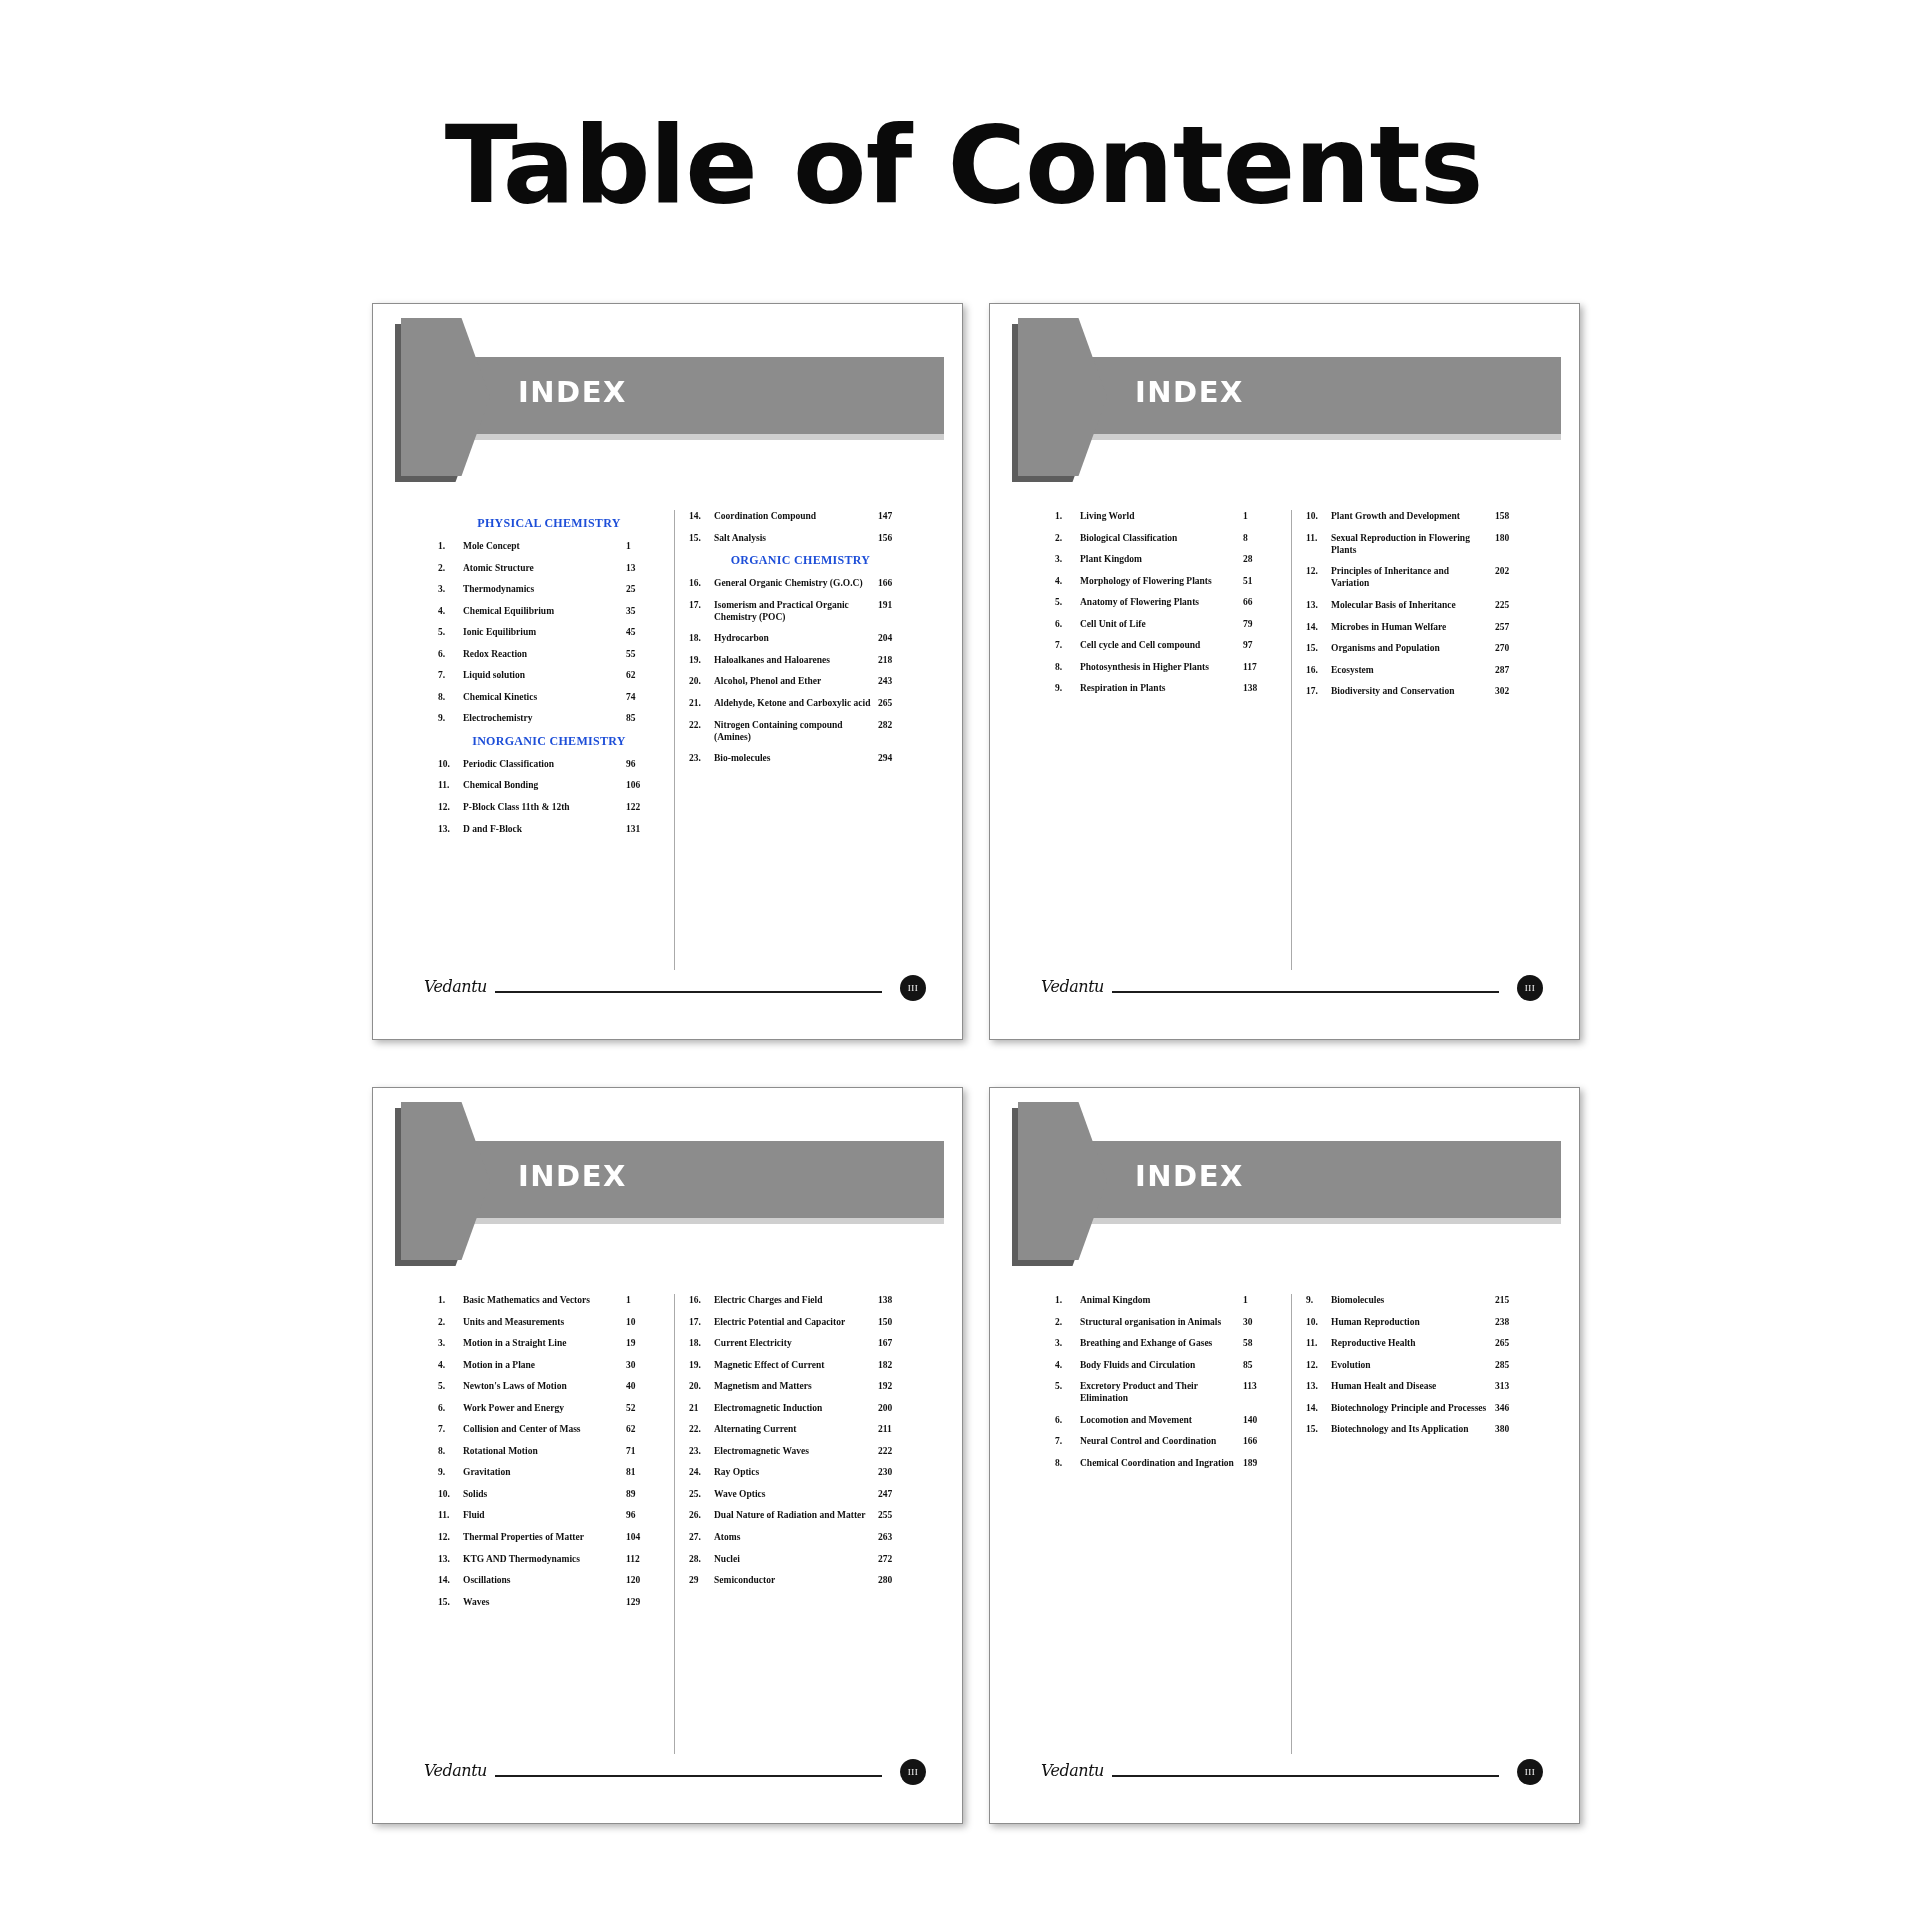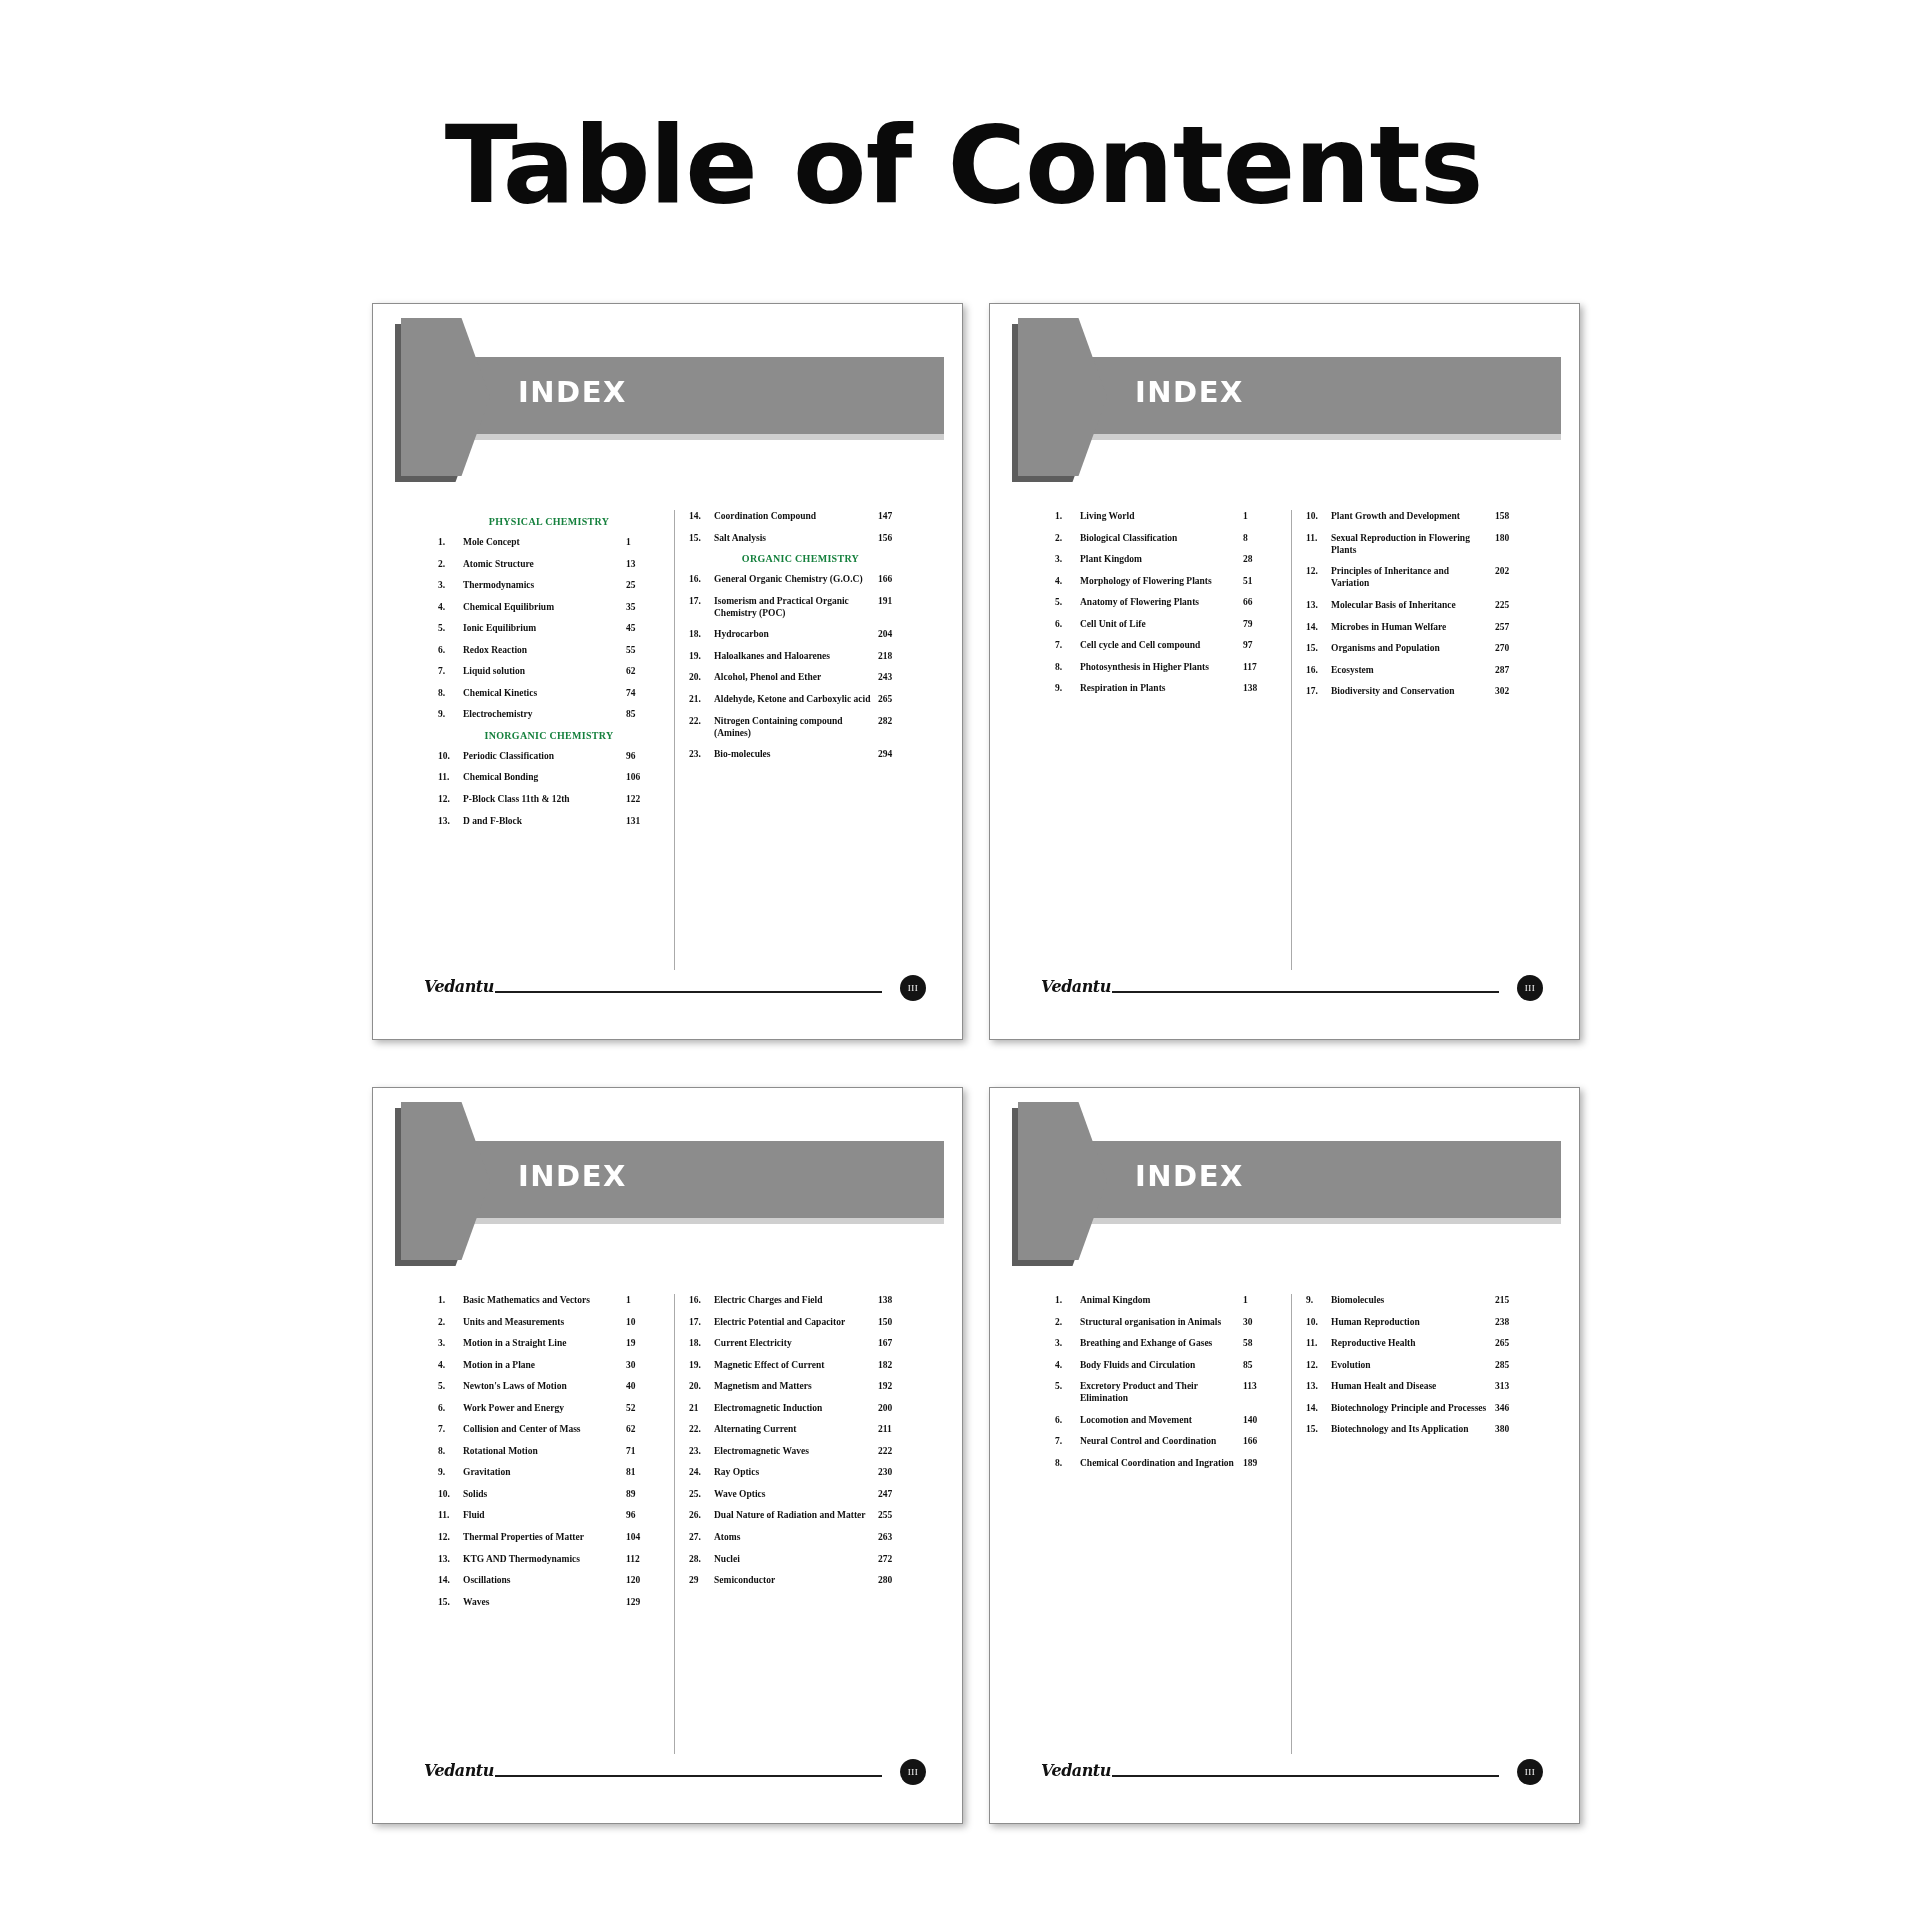--- a/index.html
+++ b/index.html
@@ -101,22 +101,22 @@
     padding: 0 14px;
     box-sizing: border-box;
   }
   .col-left { border-right: 1px solid #aaaaaa; }
   .col.no-rule { border-right: none; }
 
   .section-heading {
     text-align: center;
     font-family: "Liberation Serif", serif;
     font-weight: bold;
-    font-size: 10px;
-    color: #15803d;
+    font-size: 12px;
+    color: #1d4ed8;
     margin: 6px 0 9px 0;
     letter-spacing: 0.3px;
   }
 
   .entry {
     display: flex;
     align-items: flex-start;
     font-size: 9.5px;
     font-weight: bold;
     color: #111111;
@@ -153,21 +153,21 @@
     height: 2px;
     background: #1c1c1c;
   }
   .brand {
     position: absolute;
     left: 0;
     top: 6px;
     font-family: "DejaVu Serif", serif;
     font-style: italic;
     font-size: 16px;
-    font-weight: bold;
+    font-weight: normal;
     color: #111111;
     letter-spacing: -0.5px;
   }
   .page-badge {
     position: absolute;
     right: 0;
     top: 4px;
     width: 26px;
     height: 26px;
     border-radius: 50%;

